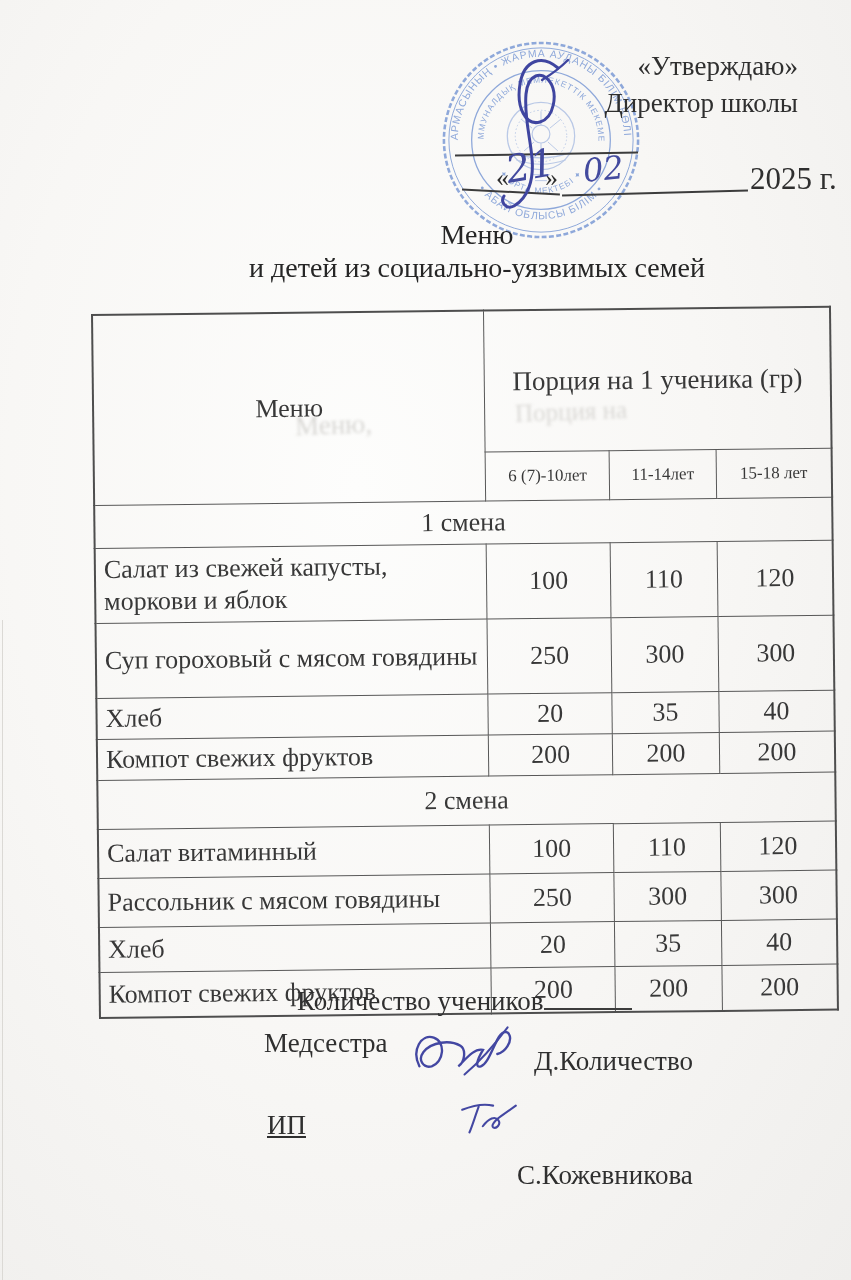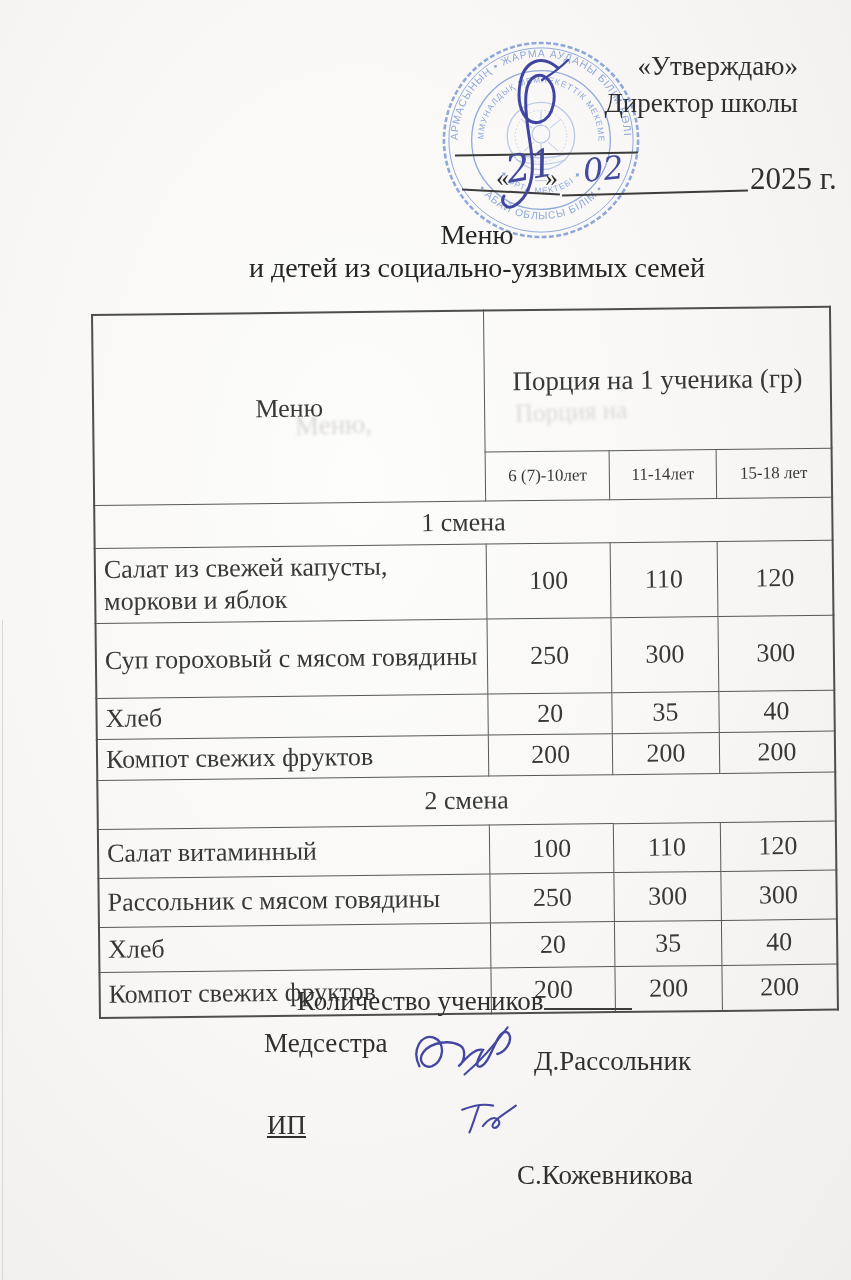--- a/index.html
+++ b/index.html
@@ -206,21 +206,21 @@
     <span>Количество учеников</span><span class="fill-line"></span>
   </div>
 
   <span class="sig-role role-1">Медсестра</span>
   <svg class="nurse-sig" viewBox="0 0 115 64">
     <g stroke="#4347a2" stroke-width="2.3" fill="none" stroke-linecap="round">
       <path d="M14,44 C6,28 16,12 28,16 C40,20 38,40 26,44 C18,46 12,38 18,30 C26,20 44,18 54,24 C60,28 58,40 52,44 C60,36 68,26 76,28 C70,38 68,46 74,44 C80,42 84,30 90,18 C94,10 100,8 102,14 C104,20 98,30 90,32"></path>
       <path d="M58,52 C72,40 88,22 100,6" stroke-width="2"></path>
     </g>
   </svg>
-  <span class="sig-name name-1">Д.Рассольник</span>
+  <span class="sig-name name-1">Д.Количество</span>
 
   <span class="sig-role role-2">ИП</span>
   <svg class="ip-sig" viewBox="0 0 64 40">
     <g stroke="#4347a2" stroke-width="2" fill="none" stroke-linecap="round">
       <path d="M6,12 C16,8 28,6 36,8"></path>
       <path d="M22,9 C18,20 15,30 13,34"></path>
       <path d="M26,28 C32,20 38,18 41,22 C44,26 39,31 36,29 C34,27 37,23 44,18 L58,8"></path>
     </g>
   </svg>
   <span class="sig-name name-2">С.Кожевникова</span>

